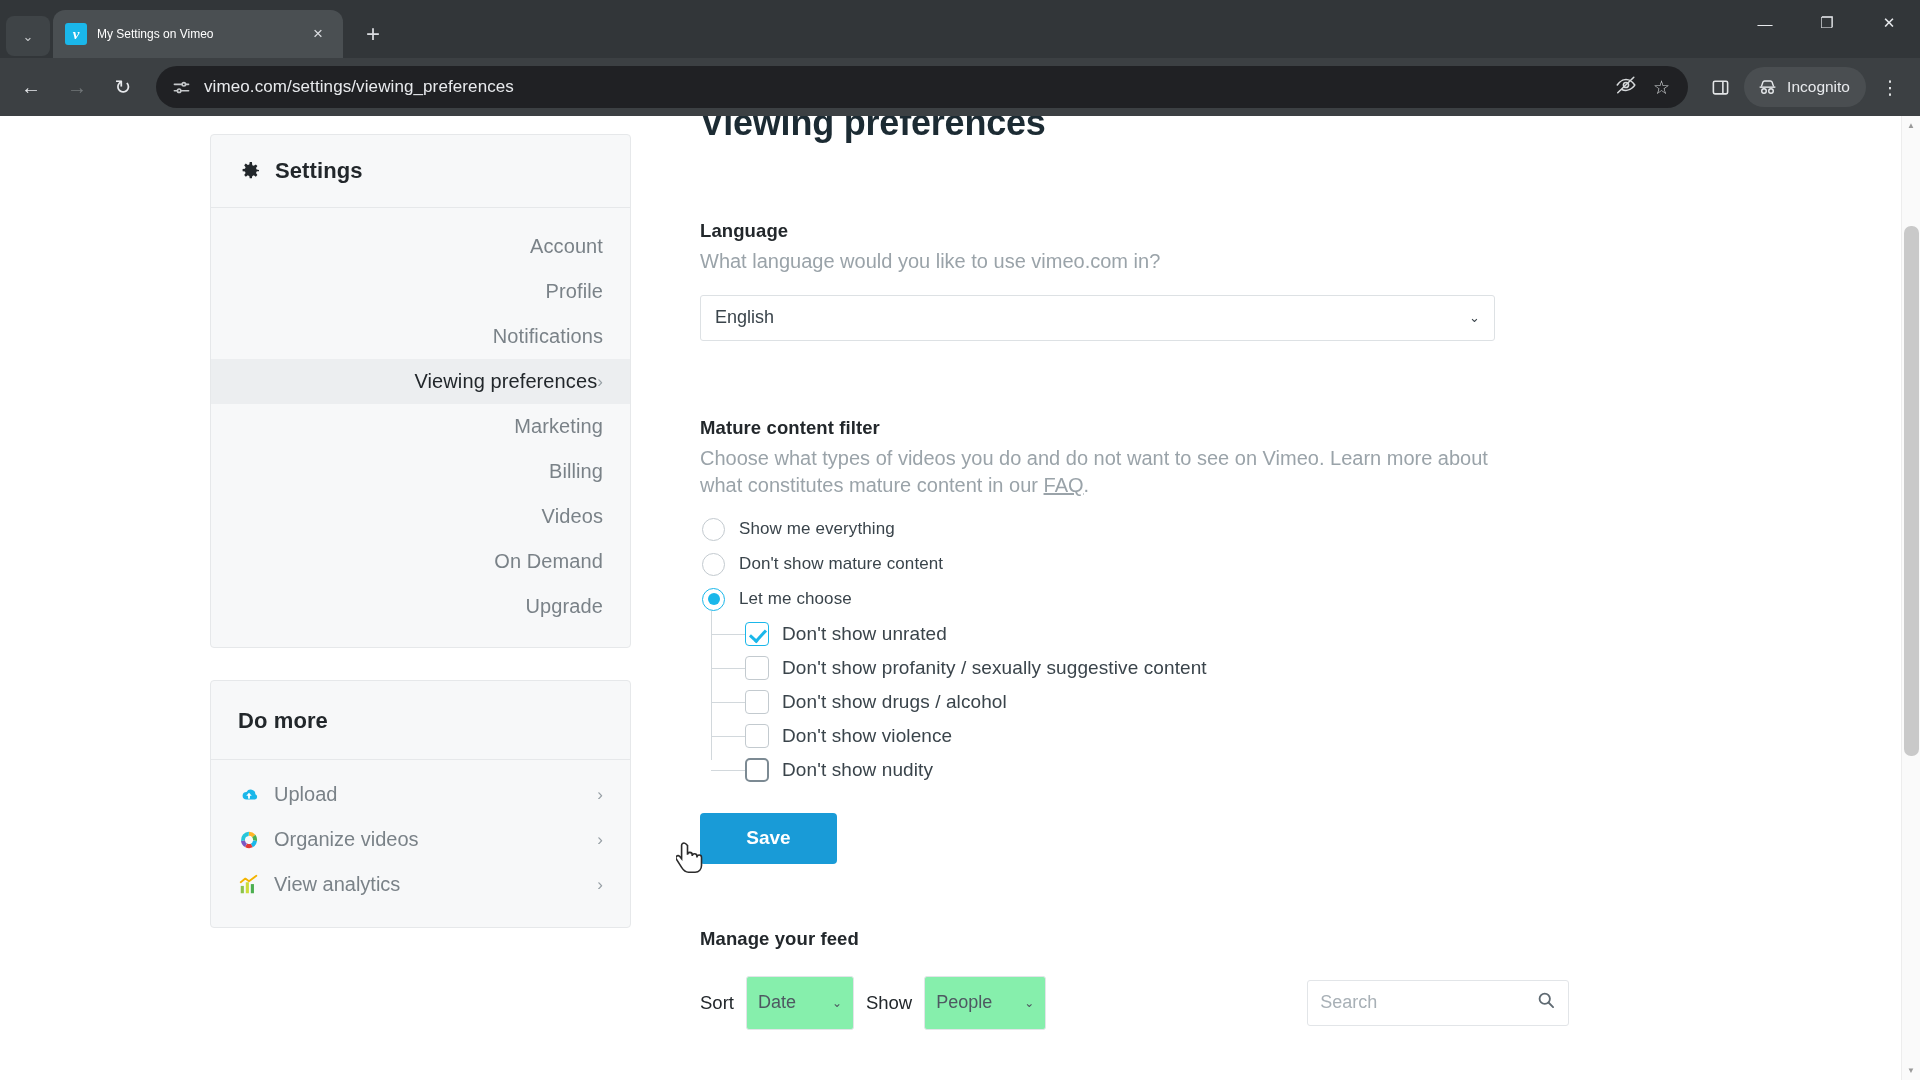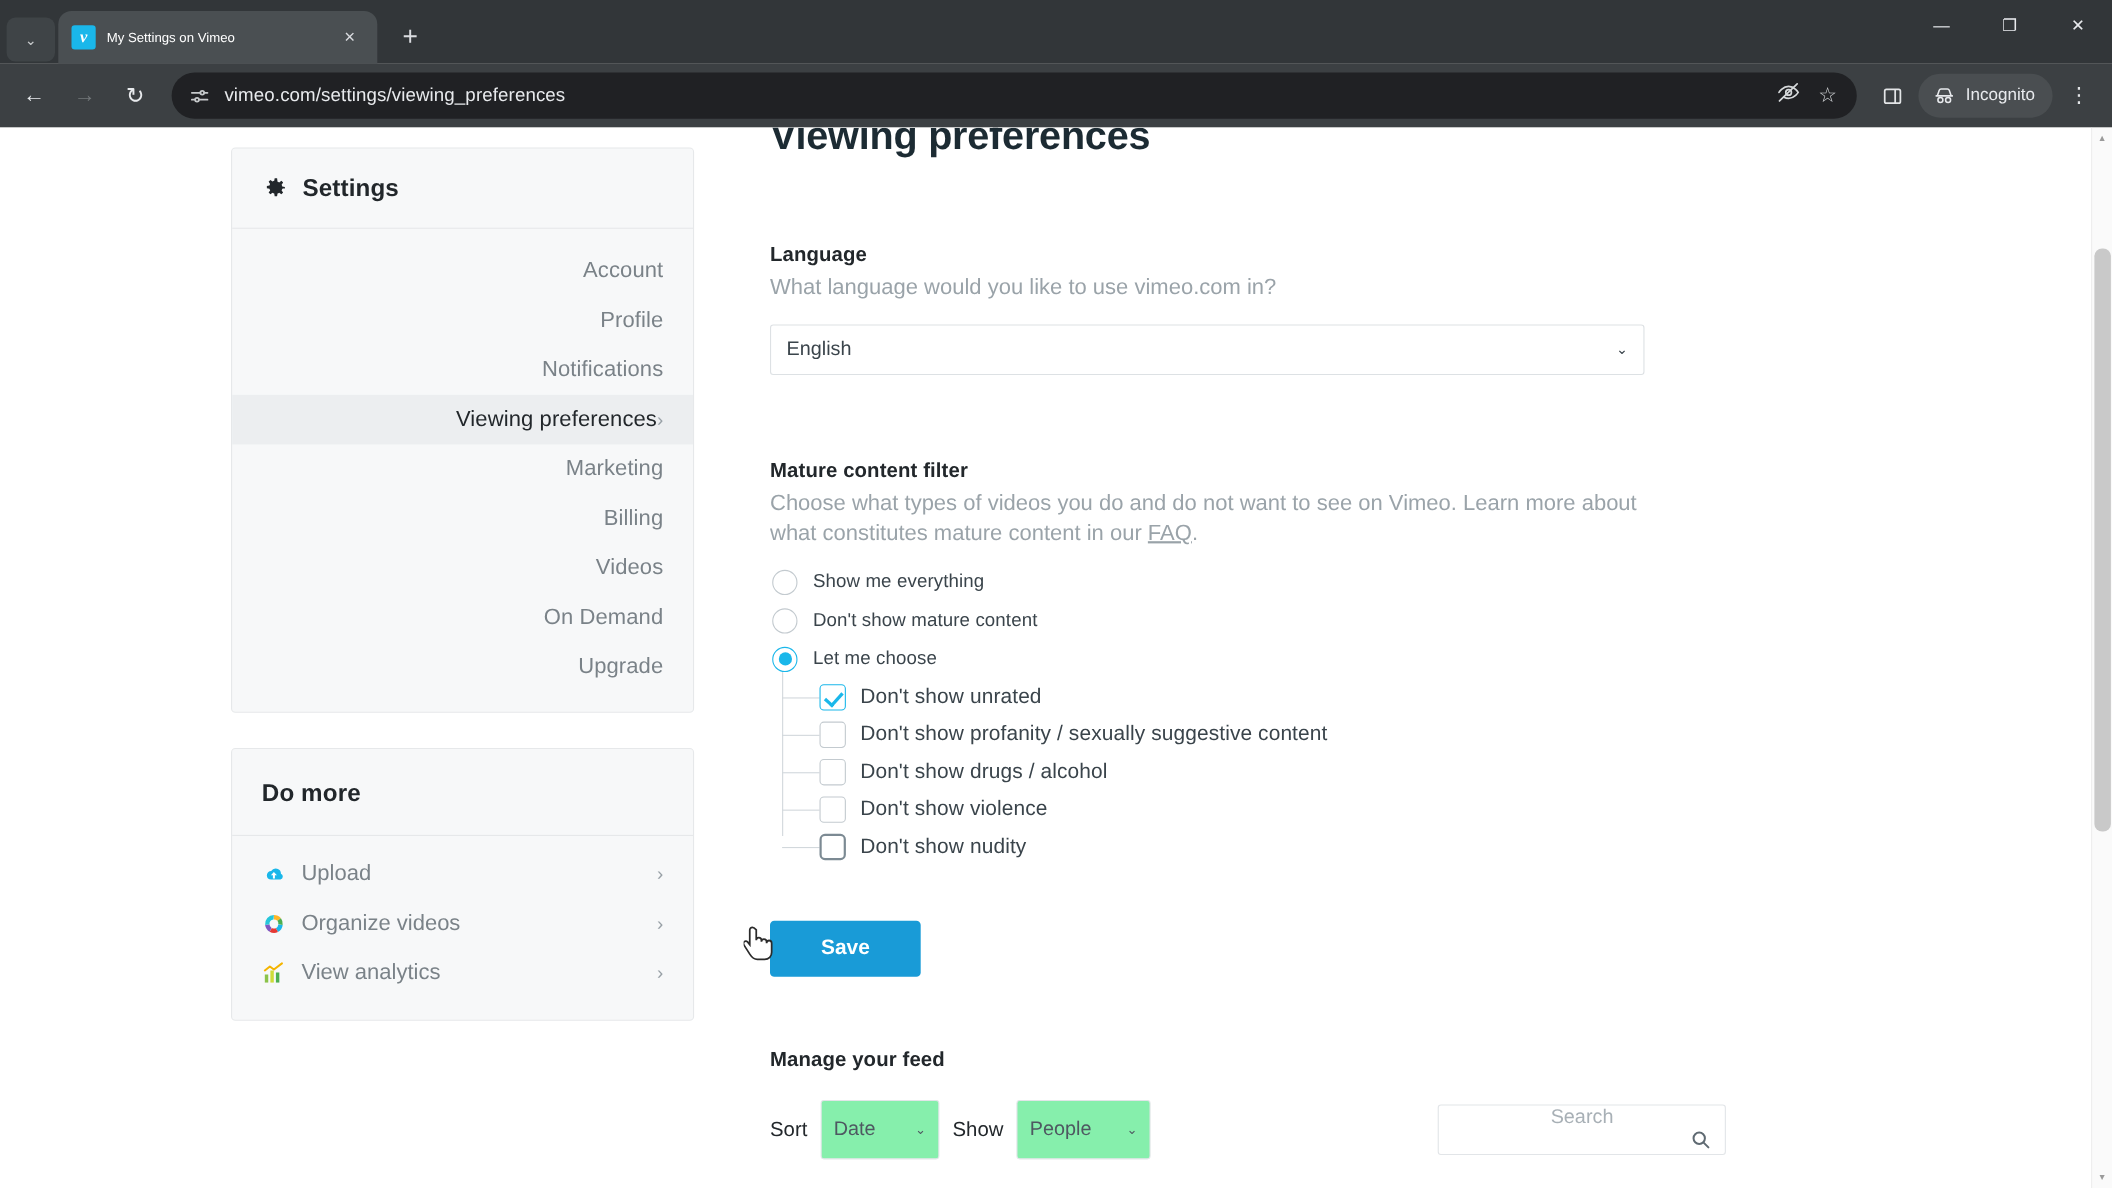--- a/index.html
+++ b/index.html
@@ -172,40 +172,40 @@
   }
   .checkbox.checked { border-color: #1ab7ea; }
   .checkbox.checked::after {
     content: ""; position: absolute; left: 7px; top: 3px; width: 7px; height: 13px;
     border: solid #1ab7ea; border-width: 0 3px 3px 0; transform: rotate(42deg);
   }
   .checkbox.focused { border: 2.5px solid #7c8a93; border-radius: 5px; }
   .sub-label { font-size: 19px; color: #3a444b; letter-spacing: .1px; }
 
   .save-btn {
-    margin-top: 50px; width: 137px; height: 51px; background: #199bd7;
+    margin-top: 26px; width: 137px; height: 51px; background: #199bd7;
     border: none; border-radius: 4px; color: #fff; font-size: 19px; font-weight: bold;
     font-family: "Liberation Sans", sans-serif; cursor: pointer;
     display: flex; align-items: center; justify-content: center; position: relative;
   }
 
   .feed-section { margin-top: 64px; }
   .feed-controls { margin-top: 26px; display: flex; align-items: center; gap: 12px; }
   .ctrl-label { font-size: 18.5px; font-weight: normal; color: #22272b; }
   .mini-select {
     width: 108px; height: 54px; border: 1px solid #e2e5e8; background: #86efac;
     border-radius: 3px; display: flex; align-items: center; padding: 0 11px;
     font-size: 18px; color: #4e5861;
   }
   .mini-select.wide { width: 122px; }
   .mini-select .arrow { margin-left: auto; color: #4e5861; font-size: 12px; }
   .search-box {
     margin-left: 249px; width: 262px; height: 46px; border: 1px solid #e2e5e8;
     background: #fff; border-radius: 3px; display: flex; align-items: center;
-    padding: 0 12px; font-size: 18px; color: #a8b0b6; flex-direction: column;
+    padding: 0 12px; font-size: 18px; color: #a8b0b6;
   }
   .search-box .mag { margin-left: auto; color: #5f6a72; font-size: 19px; }
 
   
   .cursor { position: absolute; left: 676px; top: 725px; z-index: 60; pointer-events: none; }
 </style>
 </head>
 <body>
 
 <div class="browser">

